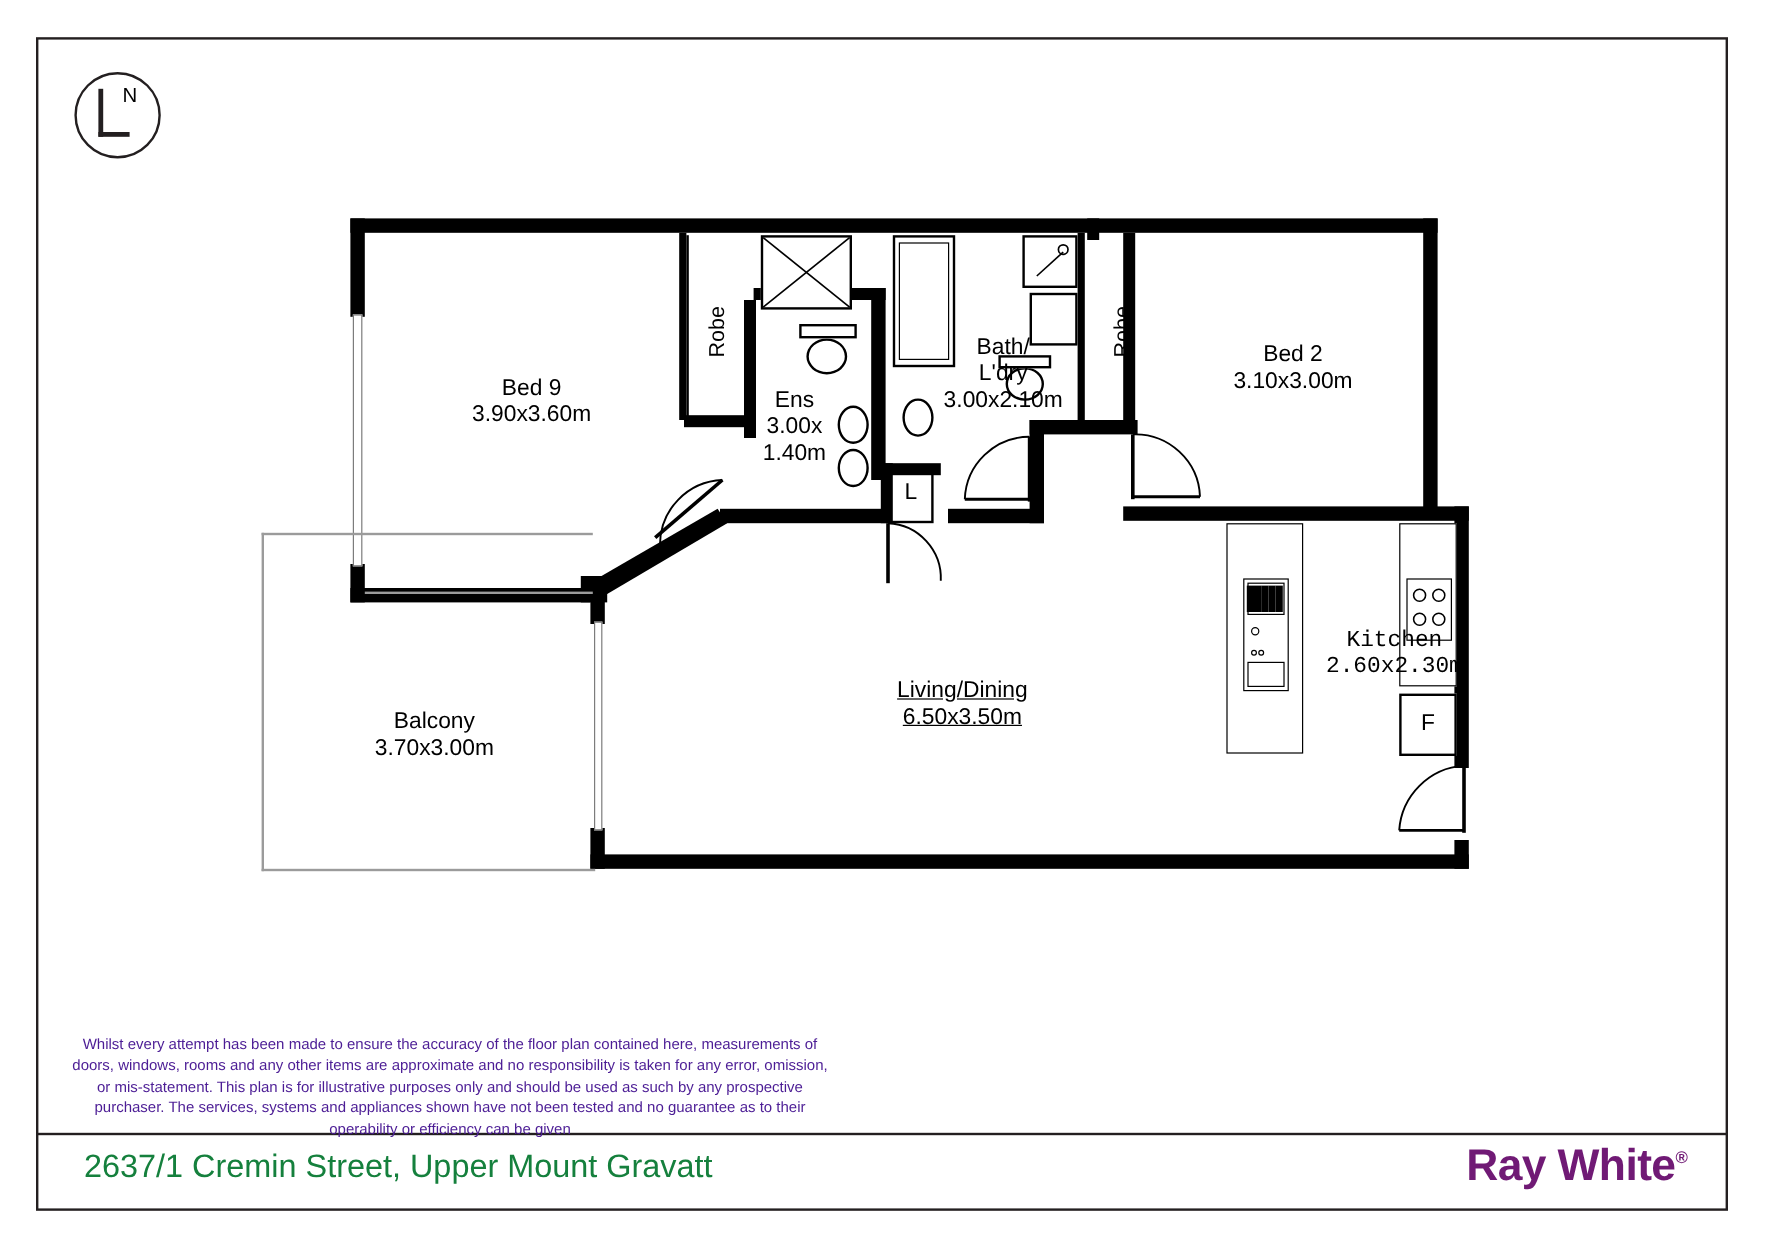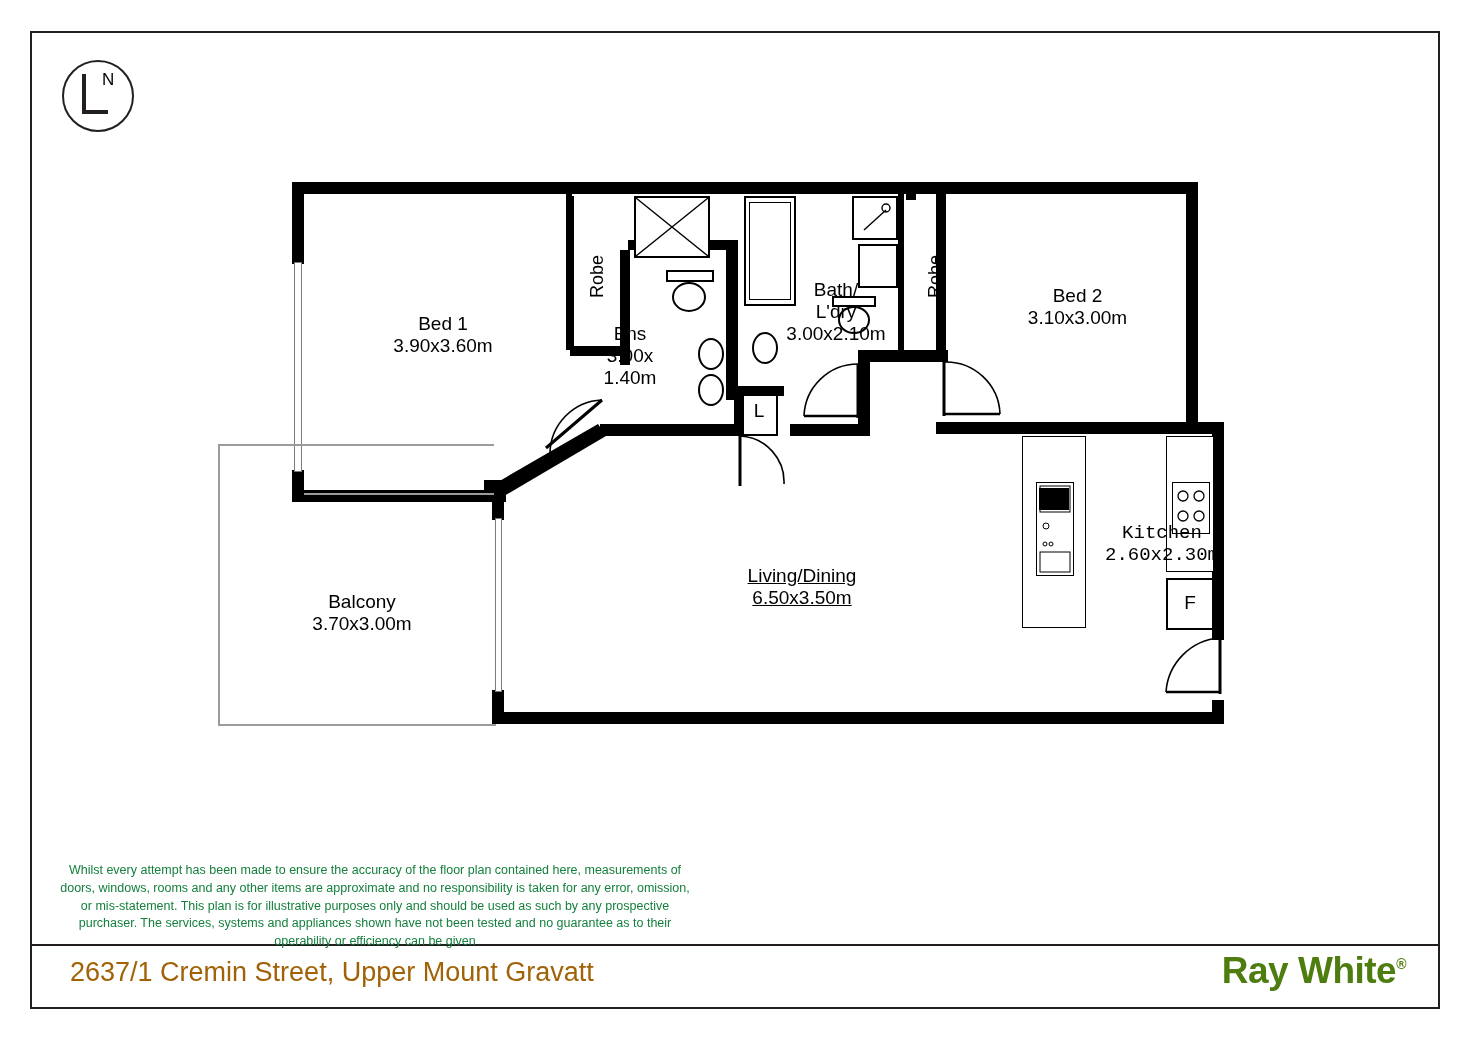--- a/index.html
+++ b/index.html
@@ -124,38 +124,38 @@
   }
   
   .disclaimer {
     position: absolute;
     left: 55px;
     top: 862px;
     width: 640px;
     text-align: center;
     font-size: 12.5px;
     line-height: 1.42;
-    color: #15803d;
+    color: #4c1d95;
   }
   .address {
     position: absolute;
     left: 70px;
     top: 957px;
     font-size: 27px;
-    color: #a16207;
+    color: #15803d;
     white-space: nowrap;
   }
   .brand {
     position: absolute;
     right: 66px;
     top: 950px;
     font-size: 37px;
     font-weight: bold;
     letter-spacing: -0.5px;
-    color: #4d7c0f;
+    color: #701a75;
     white-space: nowrap;
     text-align: right;
   }
   .brand .reg {
     font-size: 14px;
     font-weight: bold;
     vertical-align: 14px;
   }
   svg.door { position: absolute; overflow: visible; }
 </style>
@@ -308,25 +308,25 @@
       <line x1="2" y1="54" x2="58" y2="54" stroke="#000" stroke-width="2.4"></line>
     </svg>
 
     <svg class="door" style="left:1160px; top:636px; width:70px; height:66px;">
       <path d="M60,2 A58,58 0 0 0 6,56" fill="none" stroke="#000" stroke-width="1.6"></path>
       <line x1="60" y1="2" x2="60" y2="58" stroke="#000" stroke-width="3"></line>
       <line x1="6" y1="56" x2="60" y2="56" stroke="#000" stroke-width="2.4"></line>
     </svg>
 
     <div class="label" style="left:348px; top:313px; width:190px;">
-      <span class="rm">Bed 1</span>
+      <span class="rm">Bed 9</span>
       <span class="rm">3.90x3.60m</span>
     </div>
 
-    <div class="label" style="left:576px; top:323px; width:108px;">
+    <div class="label" style="left:608px; top:323px; width:108px;">
       <span class="rm">Ens</span>
       <span class="rm">3.00x</span>
       <span class="rm">1.40m</span>
     </div>
 
     <div class="label" style="left:760px; top:240px; width:152px;margin-top:39px;">
       <span class="rm">Bath/</span>
       <span class="rm">L'dry</span>
       <span class="rm">3.00x2.10m</span>
     </div>

